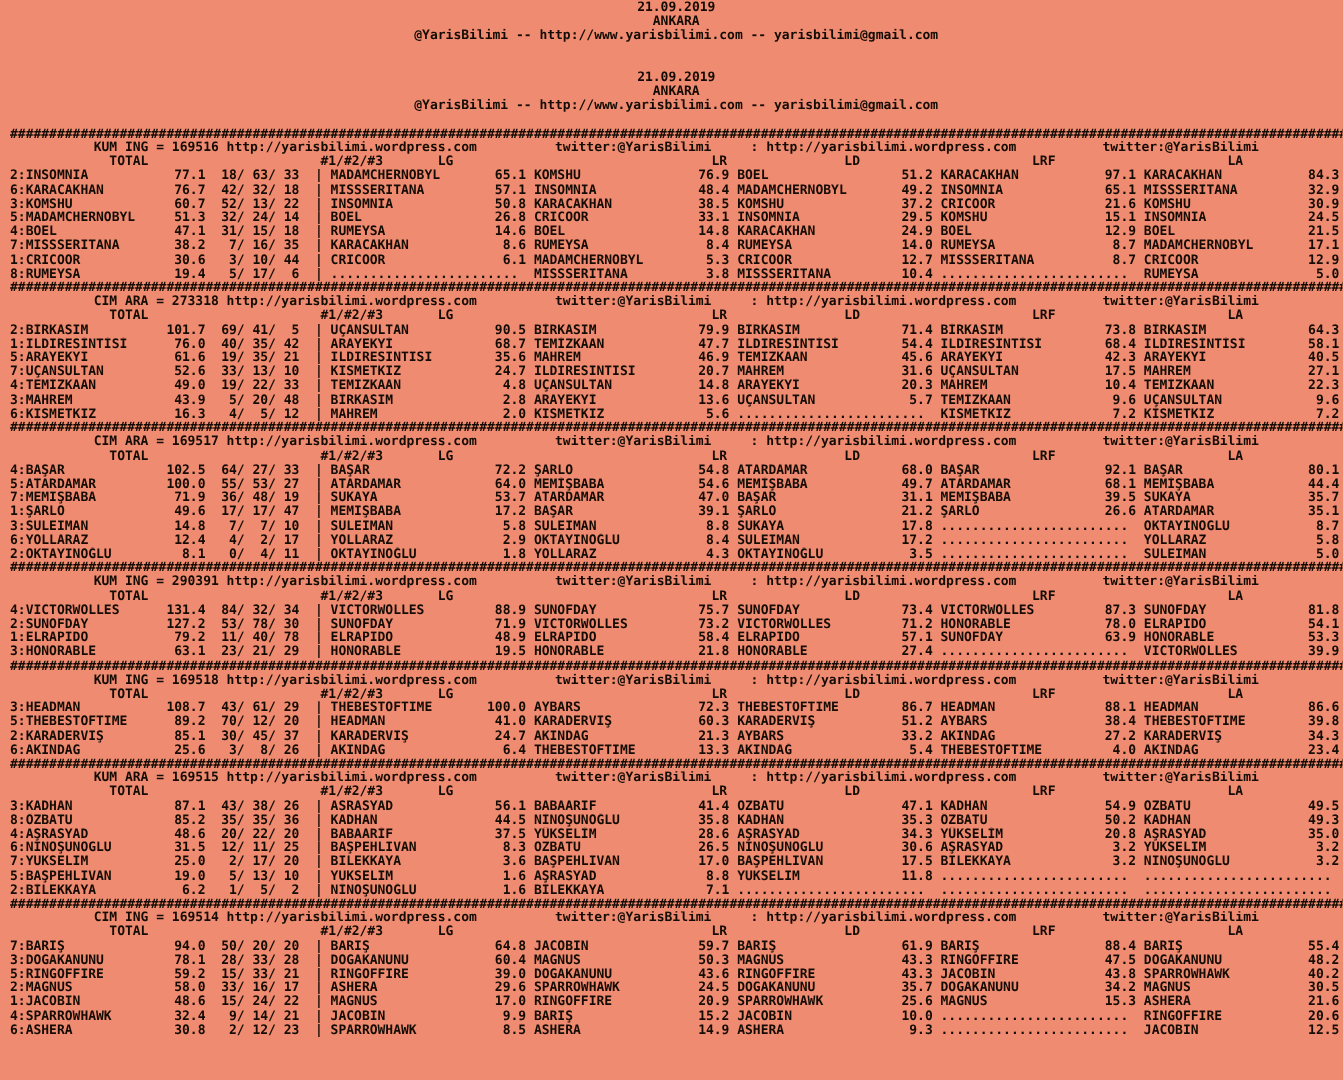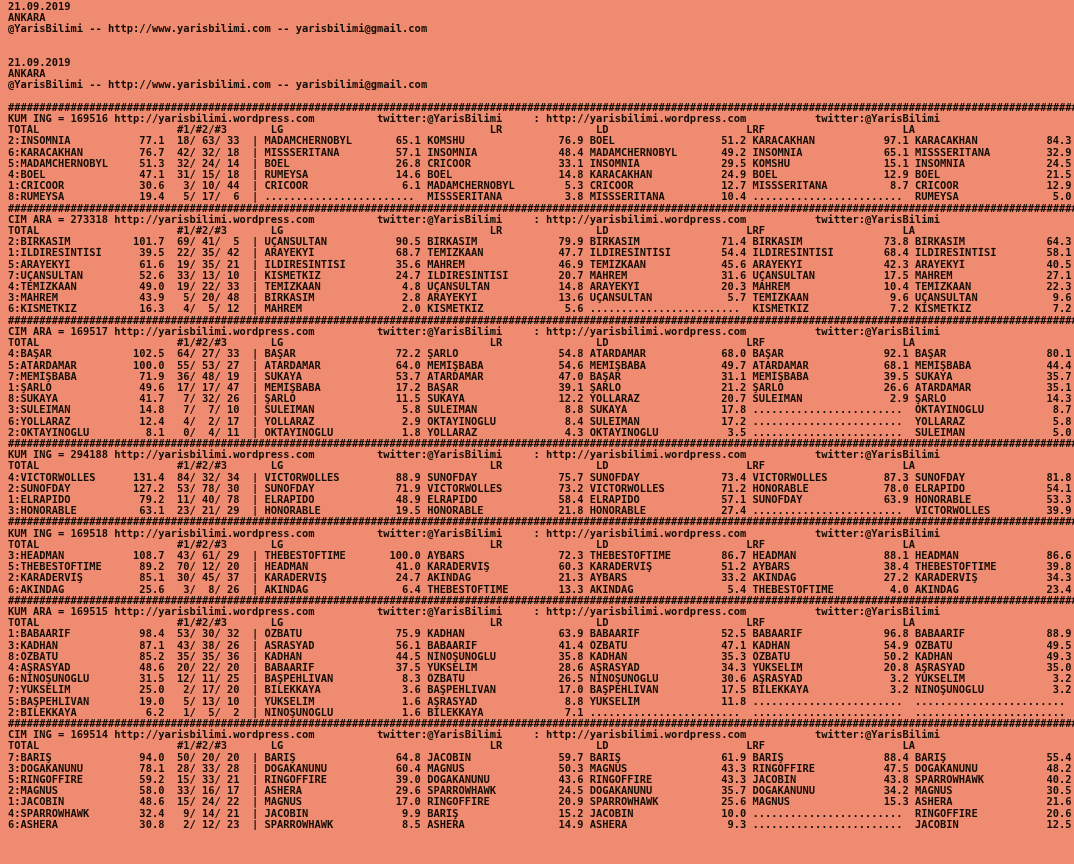--- a/index.html
+++ b/index.html
@@ -1,21 +1,21 @@
 <!DOCTYPE html>
 <html><head>
 <meta charset="utf-8">
 <style>
   html,body{margin:0;padding:0}
   body{width:1074px;height:864px;background:#EF8B70;overflow:hidden}
   .screen{
     box-sizing:border-box;width:1074px;height:864px;
     padding:1px 0 0 8px;
     font-family:"DejaVu Sans Mono","Liberation Mono",monospace;
-    font-weight:bold;font-size:10.4px;color:#140C04;
+    font-weight:bold;font-size:10.4px;color:#140C04;text-align:center;
   }
   .line{height:11.215px;line-height:11.3px;white-space:pre;overflow:hidden;width:1066px}
 </style>
 </head>
 <body>
 
 <div class="screen">
   <div>
     <div class="line">21.09.2019</div>
     <div class="line">ANKARA</div>
@@ -28,63 +28,63 @@
     <div class="line">ANKARA</div>
     <div class="line">@YarisBilimi -- http://www.yarisbilimi.com -- yarisbilimi@gmail.com</div>
     <div class="line"></div>
   </div>
   <div id="sections">
       <div class="line">############################################################################################################################################################################</div>
       <div class="line">KUM ING = 169516 http://yarisbilimi.wordpress.com          twitter:@YarisBilimi     : http://yarisbilimi.wordpress.com           twitter:@YarisBilimi</div>
       <div class="line">TOTAL                      #1/#2/#3       LG                                 LR               LD                      LRF                      LA</div>
       <div class="line">2:INSOMNIA           77.1  18/ 63/ 33  | MADAMCHERNOBYL       65.1 KOMSHU               76.9 BOEL                 51.2 KARACAKHAN           97.1 KARACAKHAN           84.3 </div>
       <div class="line">6:KARACAKHAN         76.7  42/ 32/ 18  | MISSSERITANA         57.1 INSOMNIA             48.4 MADAMCHERNOBYL       49.2 INSOMNIA             65.1 MISSSERITANA         32.9 </div>
+      <div class="line">3:KOMSHU             60.7  52/ 13/ 22  | INSOMNIA             50.8 KARACAKHAN           38.5 KOMSHU               37.2 CRICOOR              21.6 KOMSHU               30.9 </div>
       <div class="line">5:MADAMCHERNOBYL     51.3  32/ 24/ 14  | BOEL                 26.8 CRICOOR              33.1 INSOMNIA             29.5 KOMSHU               15.1 INSOMNIA             24.5 </div>
       <div class="line">4:BOEL               47.1  31/ 15/ 18  | RUMEYSA              14.6 BOEL                 14.8 KARACAKHAN           24.9 BOEL                 12.9 BOEL                 21.5 </div>
+      <div class="line">7:MISSSERITANA       38.2   7/ 16/ 35  | KARACAKHAN            8.6 RUMEYSA               8.4 RUMEYSA              14.0 RUMEYSA               8.7 MADAMCHERNOBYL       17.1 </div>
       <div class="line">1:CRICOOR            30.6   3/ 10/ 44  | CRICOOR               6.1 MADAMCHERNOBYL        5.3 CRICOOR              12.7 MISSSERITANA          8.7 CRICOOR              12.9 </div>
       <div class="line">8:RUMEYSA            19.4   5/ 17/  6  | ........................  MISSSERITANA          3.8 MISSSERITANA         10.4 ........................  RUMEYSA               5.0 </div>
       <div class="line">############################################################################################################################################################################</div>
       <div class="line">CIM ARA = 273318 http://yarisbilimi.wordpress.com          twitter:@YarisBilimi     : http://yarisbilimi.wordpress.com           twitter:@YarisBilimi</div>
       <div class="line">TOTAL                      #1/#2/#3       LG                                 LR               LD                      LRF                      LA</div>
       <div class="line">2:BİRKASIM          101.7  69/ 41/  5  | UÇANSULTAN           90.5 BİRKASIM             79.9 BİRKASIM             71.4 BİRKASIM             73.8 BİRKASIM             64.3 </div>
-      <div class="line">1:ILDIRESİNTİSİ      39.5  22/ 35/ 42  | ARAYEKYİ             68.7 TEMİZKAAN            47.7 ILDIRESİNTİSİ        54.4 ILDIRESİNTİSİ        68.4 ILDIRESİNTİSİ        58.1 </div>
+      <div class="line">1:ILDIRESİNTİSİ      76.0  40/ 35/ 42  | ARAYEKYİ             68.7 TEMİZKAAN            47.7 ILDIRESİNTİSİ        54.4 ILDIRESİNTİSİ        68.4 ILDIRESİNTİSİ        58.1 </div>
       <div class="line">5:ARAYEKYİ           61.6  19/ 35/ 21  | ILDIRESİNTİSİ        35.6 MAHREM               46.9 TEMİZKAAN            45.6 ARAYEKYİ             42.3 ARAYEKYİ             40.5 </div>
       <div class="line">7:UÇANSULTAN         52.6  33/ 13/ 10  | KISMETKIZ            24.7 ILDIRESİNTİSİ        20.7 MAHREM               31.6 UÇANSULTAN           17.5 MAHREM               27.1 </div>
       <div class="line">4:TEMİZKAAN          49.0  19/ 22/ 33  | TEMİZKAAN             4.8 UÇANSULTAN           14.8 ARAYEKYİ             20.3 MAHREM               10.4 TEMİZKAAN            22.3 </div>
       <div class="line">3:MAHREM             43.9   5/ 20/ 48  | BİRKASIM              2.8 ARAYEKYİ             13.6 UÇANSULTAN            5.7 TEMİZKAAN             9.6 UÇANSULTAN            9.6 </div>
       <div class="line">6:KISMETKIZ          16.3   4/  5/ 12  | MAHREM                2.0 KISMETKIZ             5.6 ........................  KISMETKIZ             7.2 KİSMETKIZ             7.2 </div>
       <div class="line">############################################################################################################################################################################</div>
       <div class="line">CIM ARA = 169517 http://yarisbilimi.wordpress.com          twitter:@YarisBilimi     : http://yarisbilimi.wordpress.com           twitter:@YarisBilimi</div>
       <div class="line">TOTAL                      #1/#2/#3       LG                                 LR               LD                      LRF                      LA</div>
       <div class="line">4:BAŞAR             102.5  64/ 27/ 33  | BAŞAR                72.2 ŞARLO                54.8 ATARDAMAR            68.0 BAŞAR                92.1 BAŞAR                80.1 </div>
       <div class="line">5:ATARDAMAR         100.0  55/ 53/ 27  | ATARDAMAR            64.0 MEMİŞBABA            54.6 MEMİŞBABA            49.7 ATARDAMAR            68.1 MEMİŞBABA            44.4 </div>
       <div class="line">7:MEMİŞBABA          71.9  36/ 48/ 19  | SUKAYA               53.7 ATARDAMAR            47.0 BAŞAR                31.1 MEMİŞBABA            39.5 SUKAYA               35.7 </div>
       <div class="line">1:ŞARLO              49.6  17/ 17/ 47  | MEMİŞBABA            17.2 BAŞAR                39.1 ŞARLO                21.2 ŞARLO                26.6 ATARDAMAR            35.1 </div>
-      <div class="line">8:SUKAYA             41.7   7/ 32/ 26  | ŞARLO                11.5 SUKAYA               12.2 YOLLARAZ             20.7 SULEIMAN              2.9 ŞARLO                14.3 </div>
       <div class="line">3:SULEIMAN           14.8   7/  7/ 10  | SULEIMAN              5.8 SULEIMAN              8.8 SUKAYA               17.8 ........................  OKTAYINOĞLU           8.7 </div>
       <div class="line">6:YOLLARAZ           12.4   4/  2/ 17  | YOLLARAZ              2.9 OKTAYINOĞLU           8.4 SULEIMAN             17.2 ........................  YOLLARAZ              5.8 </div>
       <div class="line">2:OKTAYINOĞLU         8.1   0/  4/ 11  | OKTAYINOĞLU           1.8 YOLLARAZ              4.3 OKTAYINOĞLU           3.5 ........................  SULEIMAN              5.0 </div>
       <div class="line">############################################################################################################################################################################</div>
-      <div class="line">KUM ING = 294188 http://yarisbilimi.wordpress.com          twitter:@YarisBilimi     : http://yarisbilimi.wordpress.com           twitter:@YarisBilimi</div>
+      <div class="line">KUM ING = 290391 http://yarisbilimi.wordpress.com          twitter:@YarisBilimi     : http://yarisbilimi.wordpress.com           twitter:@YarisBilimi</div>
       <div class="line">TOTAL                      #1/#2/#3       LG                                 LR               LD                      LRF                      LA</div>
       <div class="line">4:VICTORWOLLES      131.4  84/ 32/ 34  | VICTORWOLLES         88.9 SUNOFDAY             75.7 SUNOFDAY             73.4 VICTORWOLLES         87.3 SUNOFDAY             81.8 </div>
       <div class="line">2:SUNOFDAY          127.2  53/ 78/ 30  | SUNOFDAY             71.9 VICTORWOLLES         73.2 VICTORWOLLES         71.2 HONORABLE            78.0 ELRAPIDO             54.1 </div>
       <div class="line">1:ELRAPIDO           79.2  11/ 40/ 78  | ELRAPIDO             48.9 ELRAPIDO             58.4 ELRAPIDO             57.1 SUNOFDAY             63.9 HONORABLE            53.3 </div>
       <div class="line">3:HONORABLE          63.1  23/ 21/ 29  | HONORABLE            19.5 HONORABLE            21.8 HONORABLE            27.4 ........................  VICTORWOLLES         39.9 </div>
       <div class="line">############################################################################################################################################################################</div>
       <div class="line">KUM ING = 169518 http://yarisbilimi.wordpress.com          twitter:@YarisBilimi     : http://yarisbilimi.wordpress.com           twitter:@YarisBilimi</div>
       <div class="line">TOTAL                      #1/#2/#3       LG                                 LR               LD                      LRF                      LA</div>
       <div class="line">3:HEADMAN           108.7  43/ 61/ 29  | THEBESTOFTIME       100.0 AYBARS               72.3 THEBESTOFTIME        86.7 HEADMAN              88.1 HEADMAN              86.6 </div>
       <div class="line">5:THEBESTOFTIME      89.2  70/ 12/ 20  | HEADMAN              41.0 KARADERVİŞ           60.3 KARADERVİŞ           51.2 AYBARS               38.4 THEBESTOFTIME        39.8 </div>
       <div class="line">2:KARADERVİŞ         85.1  30/ 45/ 37  | KARADERVİŞ           24.7 AKINDAG              21.3 AYBARS               33.2 AKINDAĞ              27.2 KARADERVİŞ           34.3 </div>
       <div class="line">6:AKINDAG            25.6   3/  8/ 26  | AKINDAG               6.4 THEBESTOFTIME        13.3 AKINDAĞ               5.4 THEBESTOFTIME         4.0 AKINDAG              23.4 </div>
       <div class="line">############################################################################################################################################################################</div>
       <div class="line">KUM ARA = 169515 http://yarisbilimi.wordpress.com          twitter:@YarisBilimi     : http://yarisbilimi.wordpress.com           twitter:@YarisBilimi</div>
       <div class="line">TOTAL                      #1/#2/#3       LG                                 LR               LD                      LRF                      LA</div>
-      <div class="line">1:BABAARİF           98.4  53/ 30/ 32  | ÖZBATU               75.9 KADHAN               63.9 BABAARİF             52.5 BABAARİF             96.8 BABAARİF             88.9 </div>
       <div class="line">3:KADHAN             87.1  43/ 38/ 26  | ASRASYAD             56.1 BABAARİF             41.4 ÖZBATU               47.1 KADHAN               54.9 ÖZBATU               49.5 </div>
       <div class="line">8:ÖZBATU             85.2  35/ 35/ 36  | KADHAN               44.5 NİNOŞUNOĞLU          35.8 KADHAN               35.3 ÖZBATU               50.2 KADHAN               49.3 </div>
       <div class="line">4:AŞRASYAD           48.6  20/ 22/ 20  | BABAARİF             37.5 YÜKSELİM             28.6 AŞRASYAD             34.3 YÜKSELİM             20.8 AŞRASYAD             35.0 </div>
       <div class="line">6:NİNOŞUNOĞLU        31.5  12/ 11/ 25  | BAŞPEHLİVAN           8.3 ÖZBATU               26.5 NİNOŞUNOĞLU          30.6 AŞRASYAD              3.2 YÜKSELİM              3.2 </div>
       <div class="line">7:YÜKSELİM           25.0   2/ 17/ 20  | BİLEKKAYA             3.6 BAŞPEHLİVAN          17.0 BAŞPEHLİVAN          17.5 BİLEKKAYA             3.2 NİNOŞUNOĞLU           3.2 </div>
       <div class="line">5:BAŞPEHLİVAN        19.0   5/ 13/ 10  | YÜKSELİM              1.6 AŞRASYAD              8.8 YÜKSELİM             11.8 ........................  ........................  </div>
       <div class="line">2:BİLEKKAYA           6.2   1/  5/  2  | NİNOŞUNOĞLU           1.6 BİLEKKAYA             7.1 ........................  ........................  ........................  </div>
       <div class="line">############################################################################################################################################################################</div>
       <div class="line">CIM ING = 169514 http://yarisbilimi.wordpress.com          twitter:@YarisBilimi     : http://yarisbilimi.wordpress.com           twitter:@YarisBilimi</div>
       <div class="line">TOTAL                      #1/#2/#3       LG                                 LR               LD                      LRF                      LA</div>

